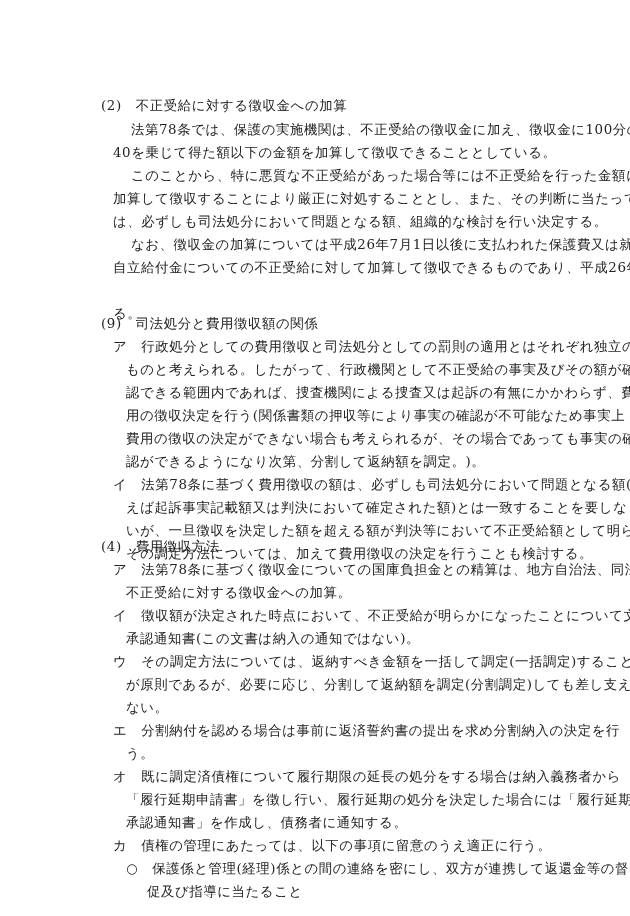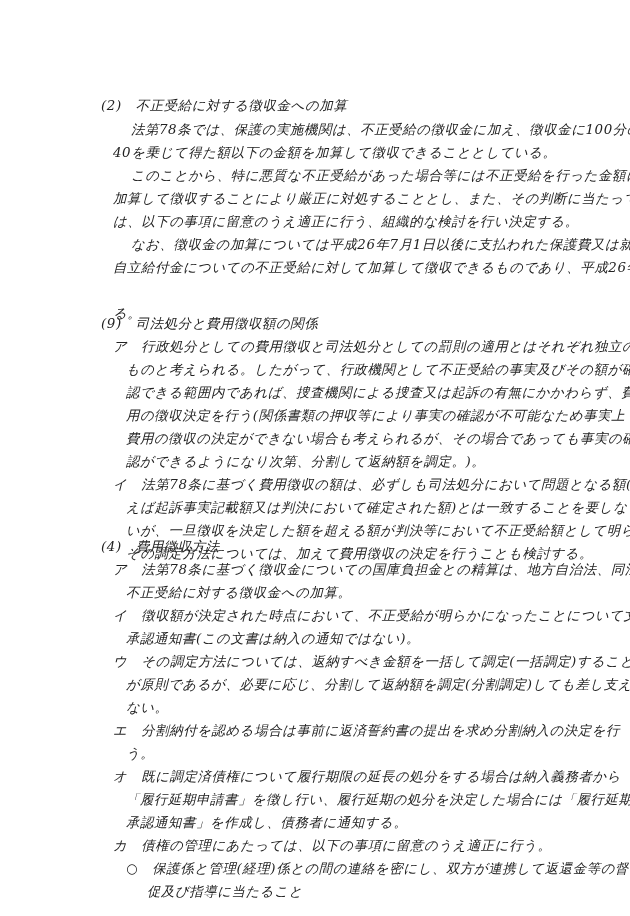--- a/index.html
+++ b/index.html
@@ -1,31 +1,31 @@
 <!DOCTYPE html>
 <html><head>
 <meta charset="utf-8">
 <style>
   html, body { margin:0; padding:0; background:#ffffff; }
   body { width:630px; height:916px; position:relative; overflow:hidden;
          font-family:"DejaVu Serif","Liberation Serif",serif; color:#222; }
-  .page { position:absolute; left:0; top:0; width:630px; height:916px;font-style:italic; }
+  .page { position:absolute; left:0; top:0; width:630px; height:916px; }
   .ln { position:absolute; white-space:nowrap; font-size:13.4px; line-height:18px; letter-spacing:0.6px; }
 </style>
 </head>
 <body>
 
 <div class="page">
 
   <div class="ln" style="left:101px;top:97px">(2)　不正受給に対する徴収金への加算</div>
   <div class="ln" style="left:131px;top:121px">法第78条では、保護の実施機関は、不正受給の徴収金に加え、徴収金に100分の</div>
   <div class="ln" style="left:113px;top:144px">40を乗じて得た額以下の金額を加算して徴収できることとしている。</div>
   <div class="ln" style="left:131px;top:167px">このことから、特に悪質な不正受給があった場合等には不正受給を行った金額に</div>
   <div class="ln" style="left:113px;top:190px">加算して徴収することにより厳正に対処することとし、また、その判断に当たって</div>
-  <div class="ln" style="left:113px;top:213px">は、以下の事項に留意のうえ適正に行う、組織的な検討を行い決定する。</div>
+  <div class="ln" style="left:113px;top:213px">は、必ずしも司法処分において問題となる額、組織的な検討を行い決定する。</div>
   <div class="ln" style="left:131px;top:236px">なお、徴収金の加算については平成26年7月1日以後に支払われた保護費又は就労</div>
   <div class="ln" style="left:113px;top:259px">自立給付金についての不正受給に対して加算して徴収できるものであり、平成26年6</div>
   <div class="ln" style="left:113px;top:305px">る。</div>
 
   <div class="ln" style="left:101px;top:315px">(9)　司法処分と費用徴収額の関係</div>
   <div class="ln" style="left:113px;top:338px">ア　行政処分としての費用徴収と司法処分としての罰則の適用とはそれぞれ独立の</div>
   <div class="ln" style="left:126px;top:361px">ものと考えられる。したがって、行政機関として不正受給の事実及びその額が確</div>
   <div class="ln" style="left:126px;top:384px">認できる範囲内であれば、捜査機関による捜査又は起訴の有無にかかわらず、費</div>
   <div class="ln" style="left:126px;top:407px">用の徴収決定を行う(関係書類の押収等により事実の確認が不可能なため事実上</div>
   <div class="ln" style="left:126px;top:430px">費用の徴収の決定ができない場合も考えられるが、その場合であっても事実の確</div>

